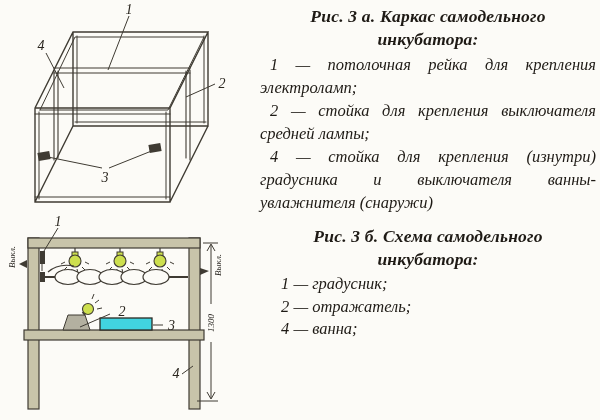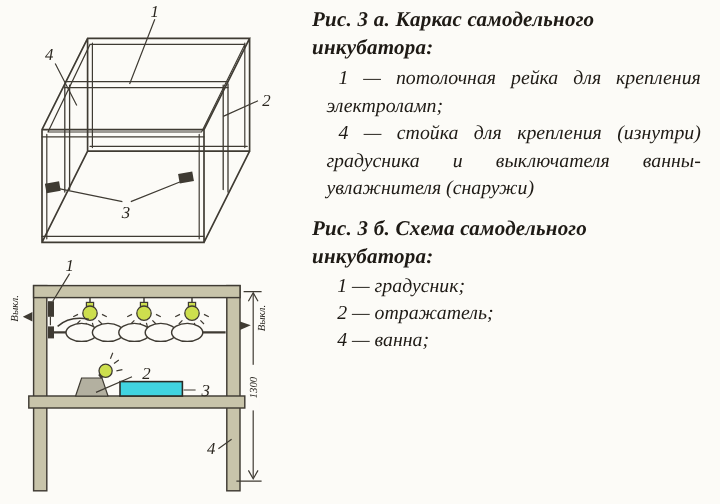--- a/index.html
+++ b/index.html
@@ -4,22 +4,22 @@
 <style>
   html,body{margin:0;padding:0;background:#fcfbf7;}
   .canvas{
     position:relative;width:600px;height:420px;background:#fcfbf7;
     overflow:hidden;font-family:"Liberation Serif",serif;color:#1e1a15;
   }
   svg{position:absolute;display:block;}
   #figA{left:2px;top:0;}
   #figB{left:0;top:213px;}
   .text-col{position:absolute;left:260px;top:5px;width:336px;font-style:italic;}
-  .fig-title{font-weight:700;font-size:17.5px;line-height:23px;text-align:left;letter-spacing:.2px;}
-  .legend-a{margin:2px 12px 0;}
+  .fig-title{font-weight:700;font-size:17.5px;line-height:23px;text-align:center;letter-spacing:.2px;}
+  .legend-a{margin:2px 0 0;}
   .legend-a p{margin:0;font-size:16.5px;line-height:23px;text-align:justify;text-indent:10px;}
   .fig-b-block{margin-top:11px;font-style:italic;}
   .legend-b{margin:2px 17px 0;}
   .legend-b p{margin:0;font-size:16.5px;line-height:22.5px;text-indent:4px;}
   text{font-family:"Liberation Serif",serif;font-style:italic;}
 </style>
 </head>
 <body>
 
 <div class="canvas">
@@ -118,20 +118,21 @@
 
   <div class="text-col">
 
     <div>
       <div class="fig-title">
         <span>Рис. 3 а. Каркас самодельного</span><br>
         <span>инкубатора:</span>
       </div>
       <div class="legend-a">
         <p>1 — потолочная рейка для крепления электроламп;</p>
+        <p>2 — стойка для крепления выключателя средней лампы;</p>
         <p>4 — стойка для крепления (изнутри) градусника и выключателя ванны-увлажнителя (снаружи)</p>
       </div>
     </div>
 
     <div class="fig-b-block">
       <div class="fig-title">
         <span>Рис. 3 б. Схема самодельного</span><br>
         <span>инкубатора:</span>
       </div>
       <div class="legend-b">

